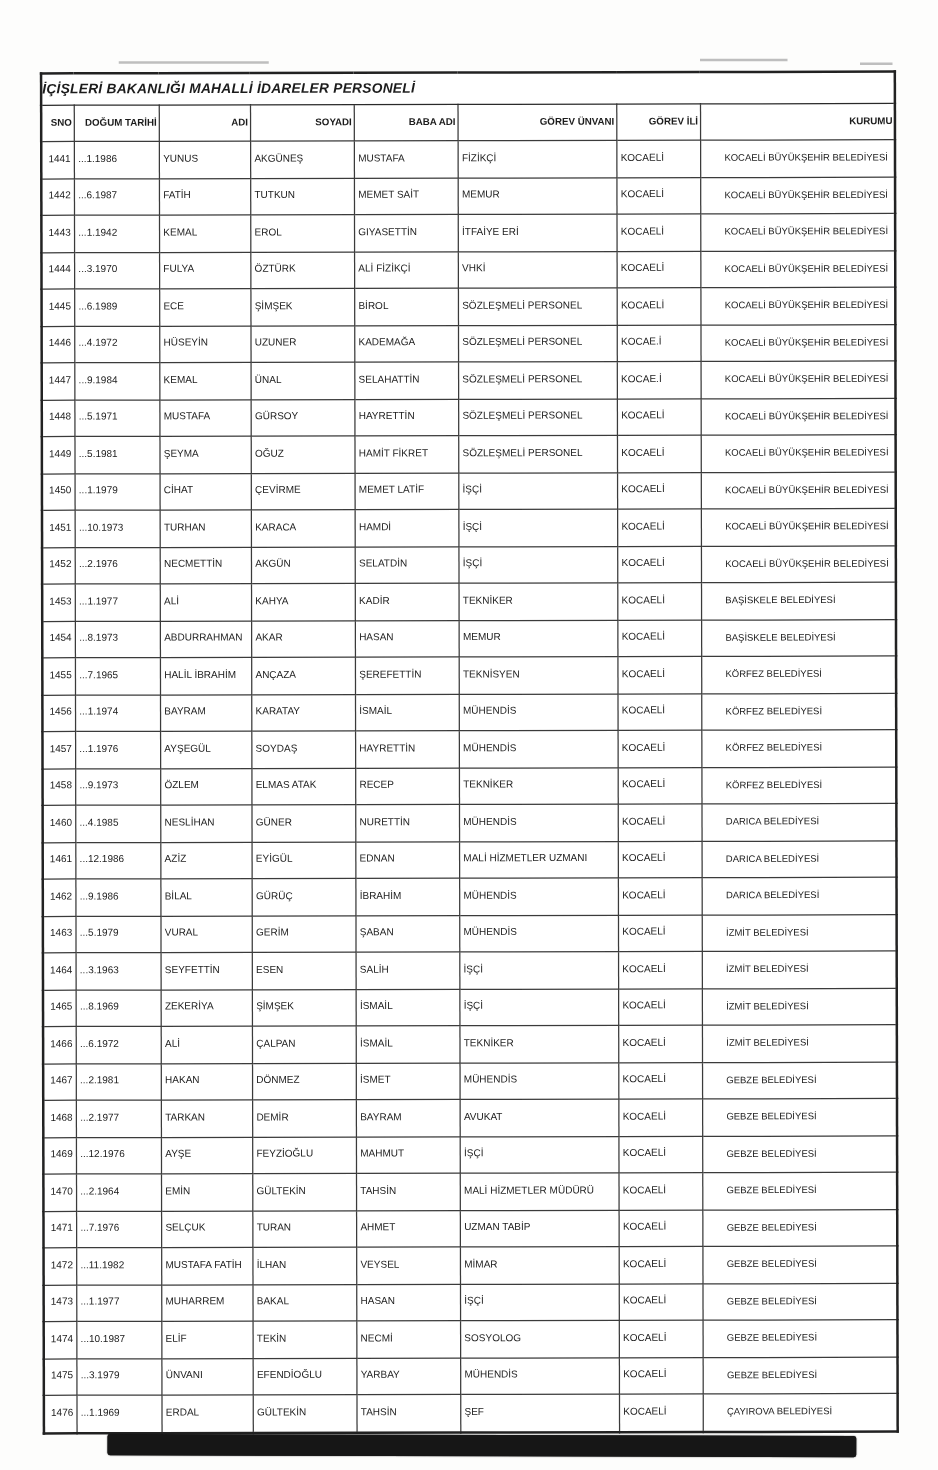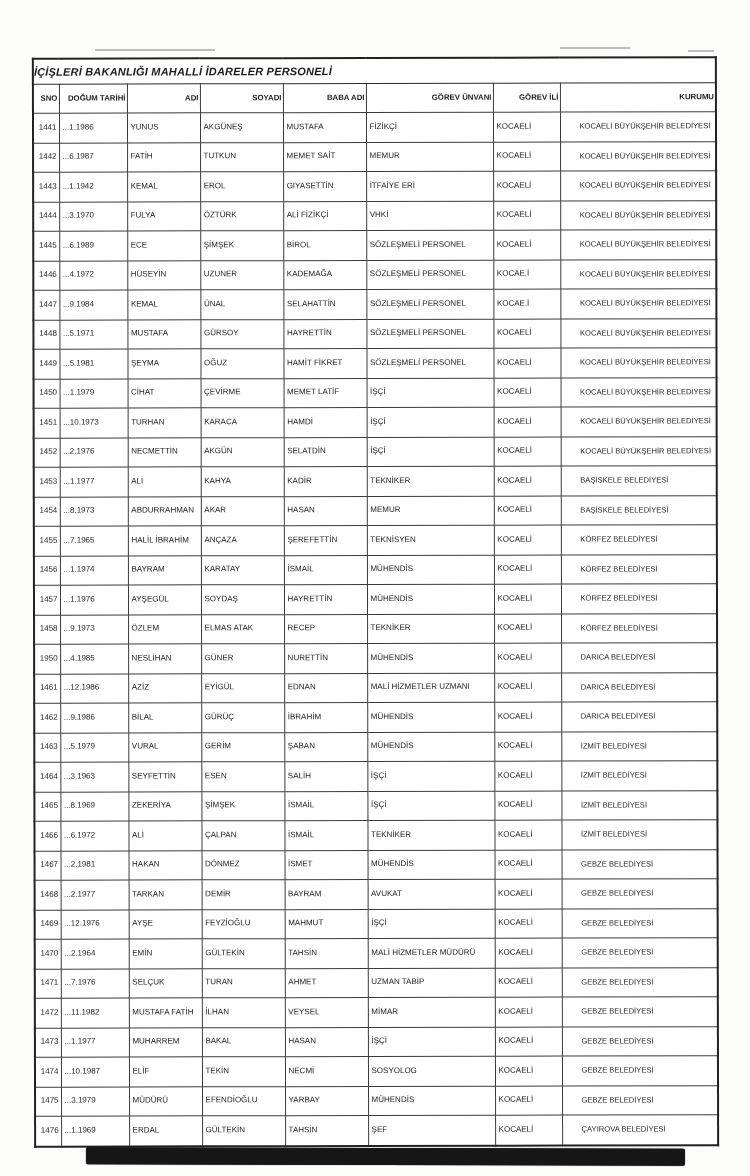--- a/index.html
+++ b/index.html
@@ -263,21 +263,21 @@
             <td class="c0">1458</td>
             <td class="c1">...9.1973</td>
             <td class="c2">ÖZLEM</td>
             <td class="c3">ELMAS ATAK</td>
             <td class="c4">RECEP</td>
             <td class="c5">TEKNİKER</td>
             <td class="c6">KOCAELİ</td>
             <td class="c7">KÖRFEZ BELEDİYESİ</td>
           </tr>
           <tr>
-            <td class="c0">1950</td>
+            <td class="c0">1460</td>
             <td class="c1">...4.1985</td>
             <td class="c2">NESLİHAN</td>
             <td class="c3">GÜNER</td>
             <td class="c4">NURETTİN</td>
             <td class="c5">MÜHENDİS</td>
             <td class="c6">KOCAELİ</td>
             <td class="c7">DARICA BELEDİYESİ</td>
           </tr>
           <tr>
             <td class="c0">1461</td>
@@ -415,21 +415,21 @@
             <td class="c2">ELİF</td>
             <td class="c3">TEKİN</td>
             <td class="c4">NECMİ</td>
             <td class="c5">SOSYOLOG</td>
             <td class="c6">KOCAELİ</td>
             <td class="c7">GEBZE BELEDİYESİ</td>
           </tr>
           <tr>
             <td class="c0">1475</td>
             <td class="c1">...3.1979</td>
-            <td class="c2">MÜDÜRÜ</td>
+            <td class="c2">ÜNVANI</td>
             <td class="c3">EFENDİOĞLU</td>
             <td class="c4">YARBAY</td>
             <td class="c5">MÜHENDİS</td>
             <td class="c6">KOCAELİ</td>
             <td class="c7">GEBZE BELEDİYESİ</td>
           </tr>
           <tr>
             <td class="c0">1476</td>
             <td class="c1">...1.1969</td>
             <td class="c2">ERDAL</td>

